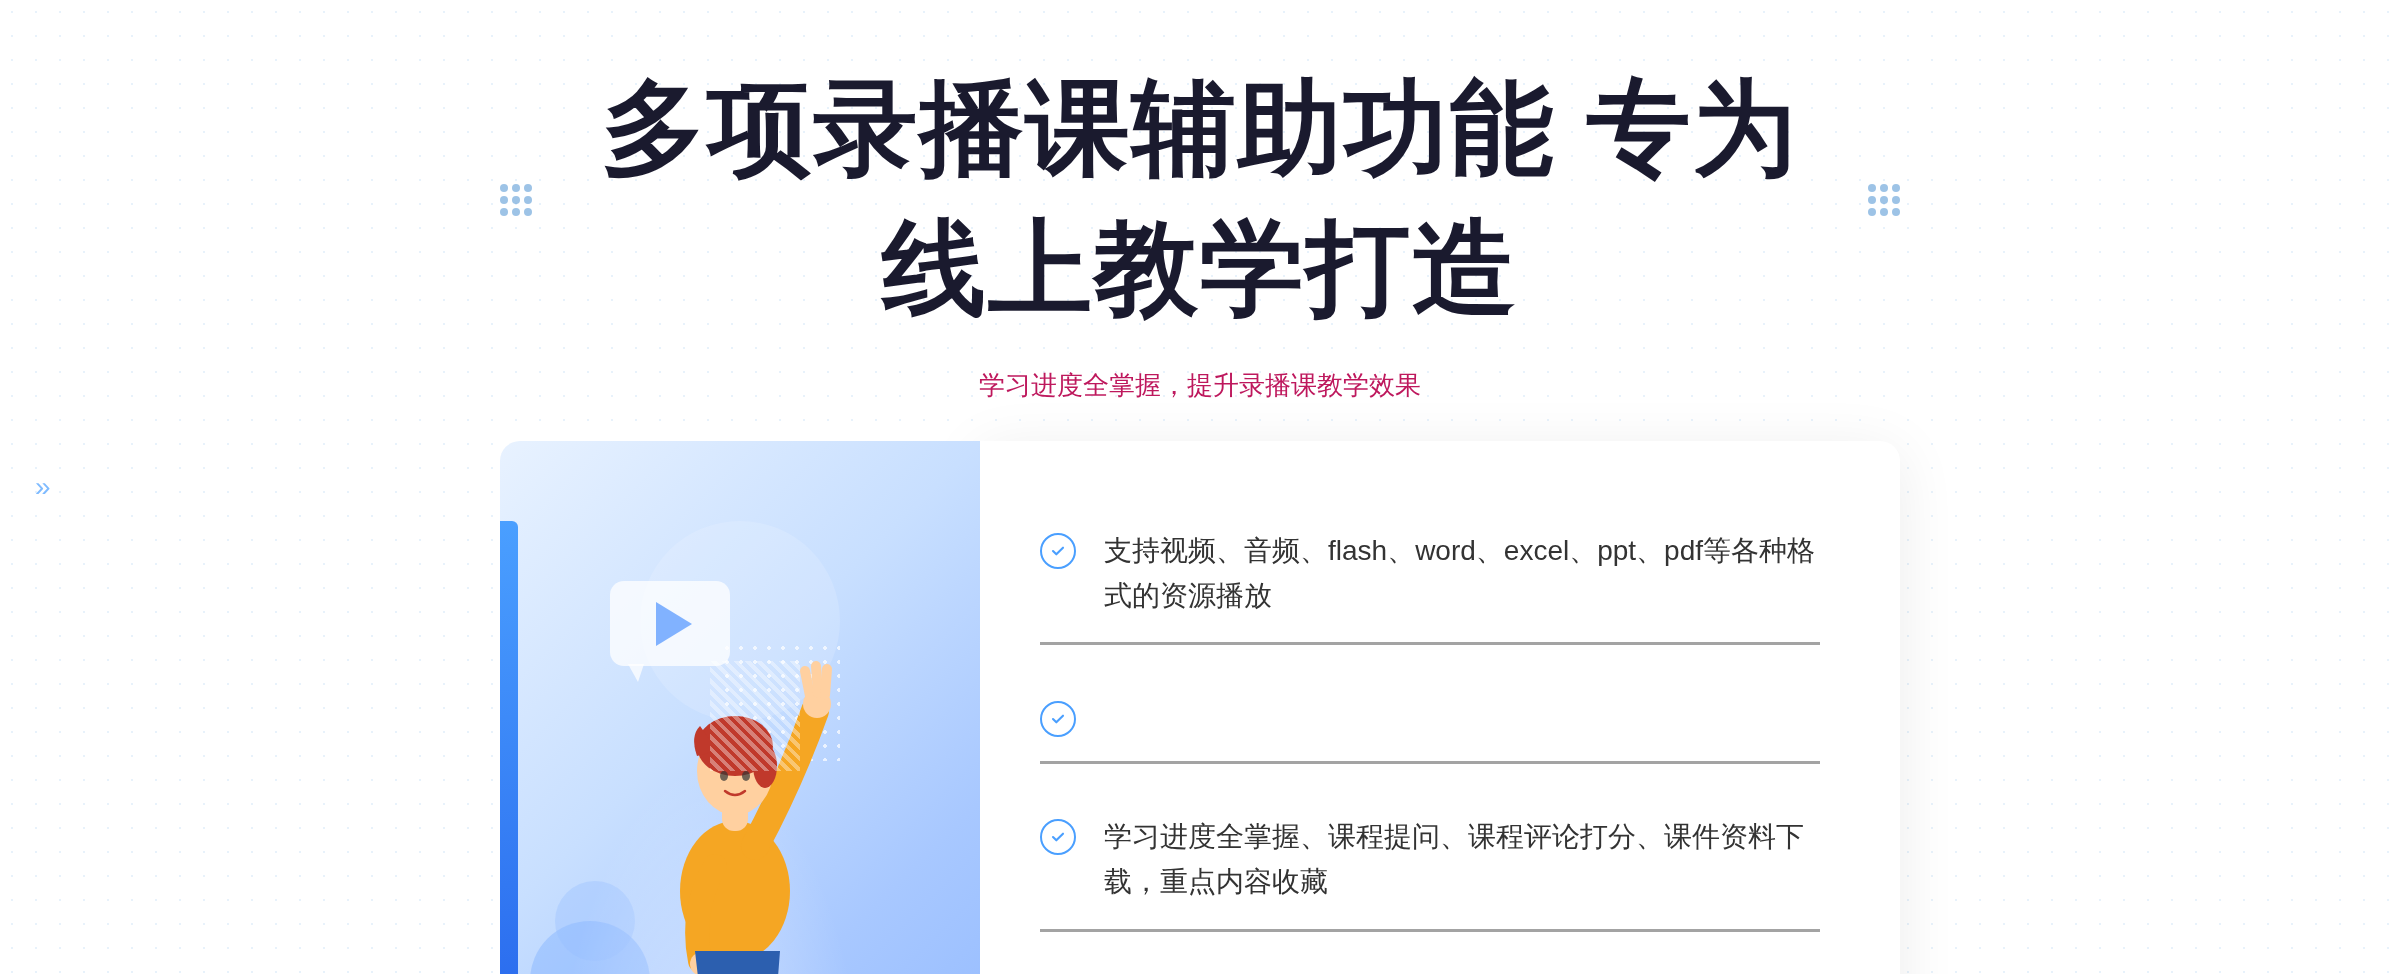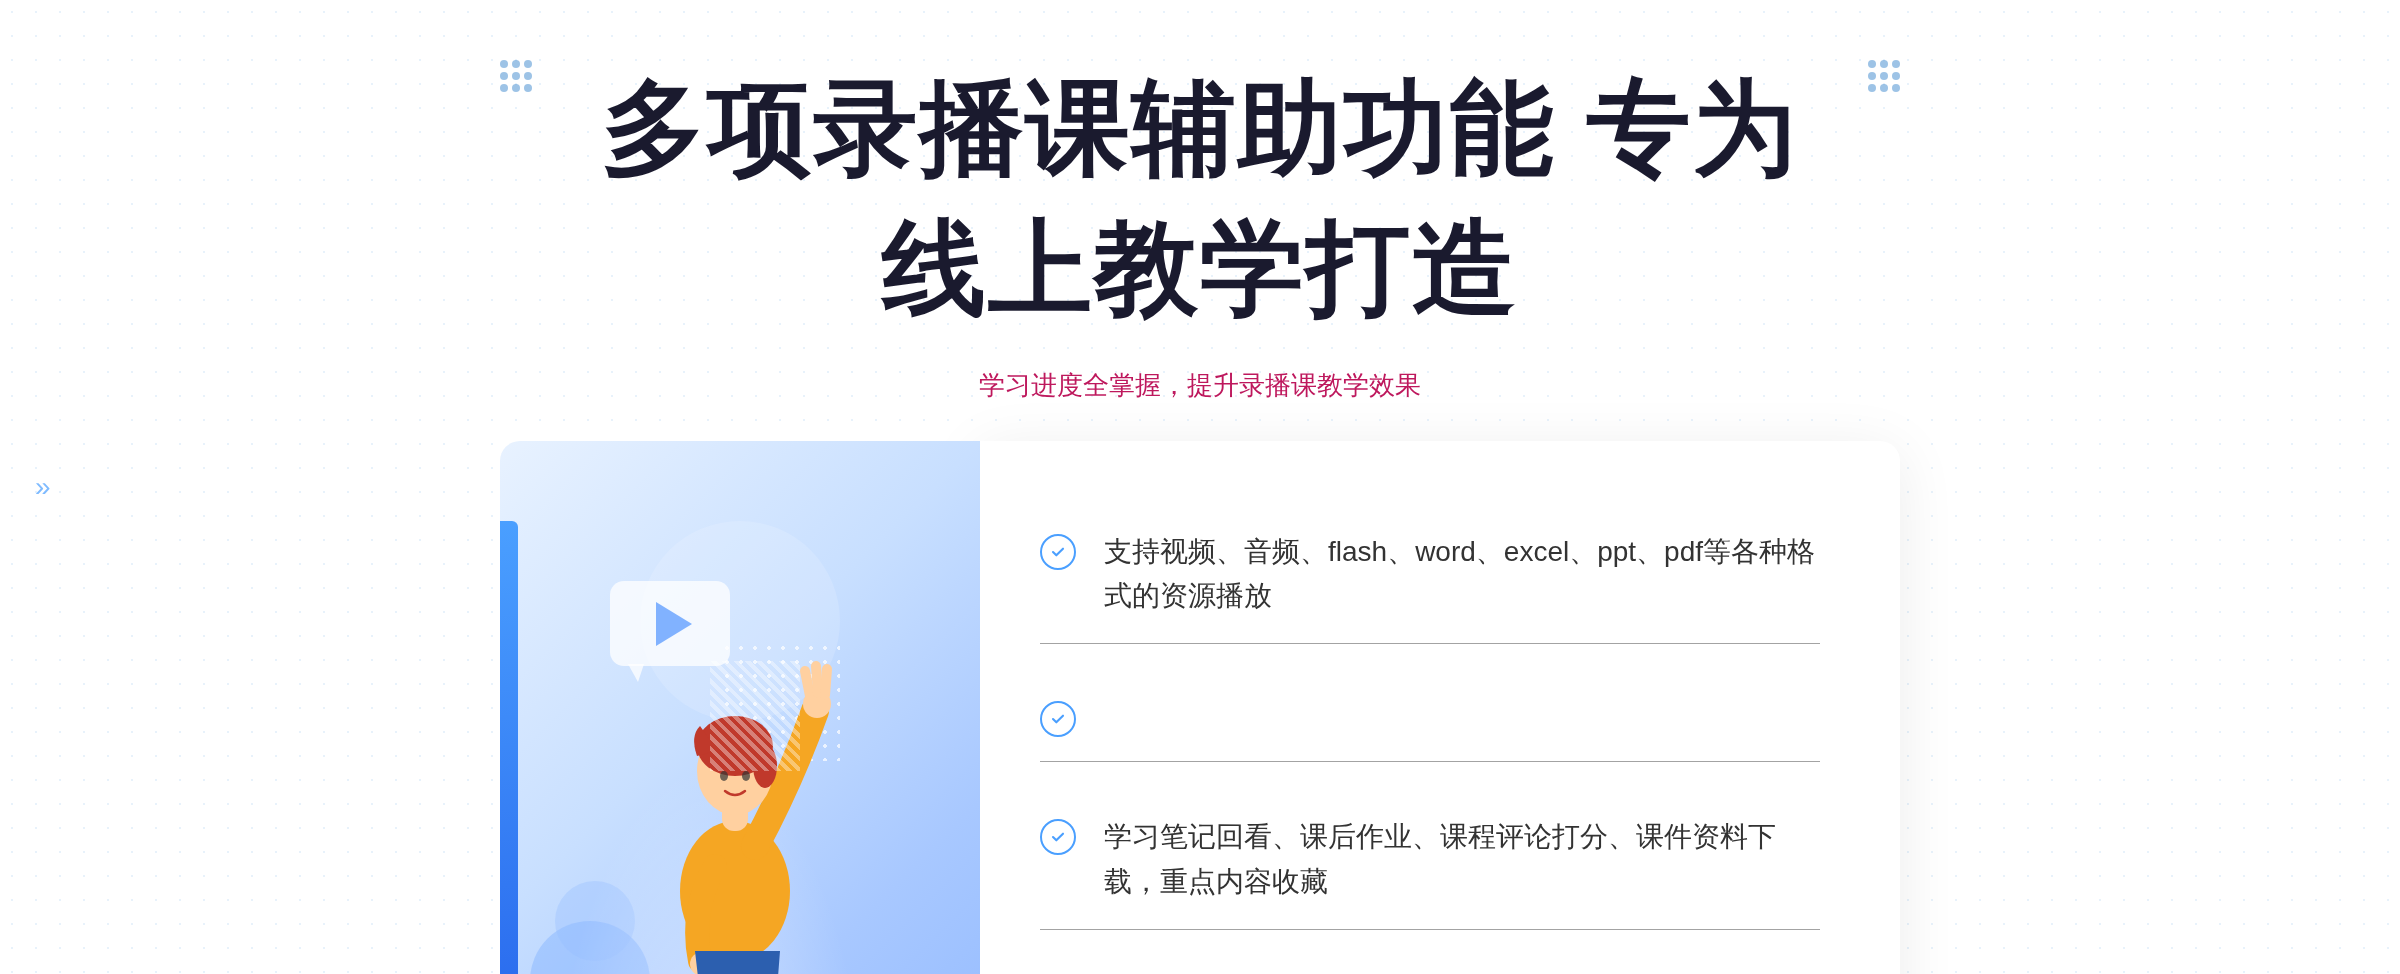--- a/index.html
+++ b/index.html
@@ -52,21 +52,21 @@
       margin-bottom: 18px;
       position: relative;
     }
 
     .header-title {
       font-size: 52px;
       font-weight: 700;
       color: #1a1a2e;
       letter-spacing: 2px;
       display: flex;
-      align-items: flex-start;
+      align-items: center;
       gap: 20px;
     }
 
     .dot-grid {
       display: grid;
       grid-template-columns: repeat(3, 8px);
       grid-template-rows: repeat(3, 8px);
       gap: 4px;
     }
 
@@ -231,21 +231,21 @@
       flex-direction: column;
       justify-content: space-around;
       box-shadow: 0 10px 60px rgba(0,0,0,0.08);
     }
 
     .feature-item {
       display: flex;
       align-items: flex-start;
       gap: 28px;
       padding: 24px 0;
-      border-bottom: 1px solid #a3a3a3;
+      border-bottom: 3px solid #a3a3a3;
     }
 
     .feature-item:last-child {
       border-bottom: none;
     }
 
     .check-icon {
       width: 36px;
       height: 36px;
       min-width: 36px;
@@ -407,21 +407,21 @@
             </svg>
           </div>
         </div>
 
         <div class="feature-item">
           <div class="check-icon">
             <svg viewBox="0 0 24 24" fill="none" xmlns="http://www.w3.org/2000/svg">
               <path d="M6 12l4 4 8-8" stroke="#4a9fff" stroke-width="2.5" stroke-linecap="round" stroke-linejoin="round"></path>
             </svg>
           </div>
-          <span class="feature-text">学习笔记回看、课后作业、课程评论打分、课件资料下载，重点内容收藏</span>
+          <span class="feature-text">学习进度全掌握、课程提问、课程评论打分、课件资料下载，重点内容收藏</span>
         </div>
 
         <div class="feature-item">
 
           <span class="feature-text">互动弹幕、试听购买、微信分享、观看次数限制、学习进度跟踪、数据统计</span>
         </div>
 
       </div>
     </div>
   </div>

